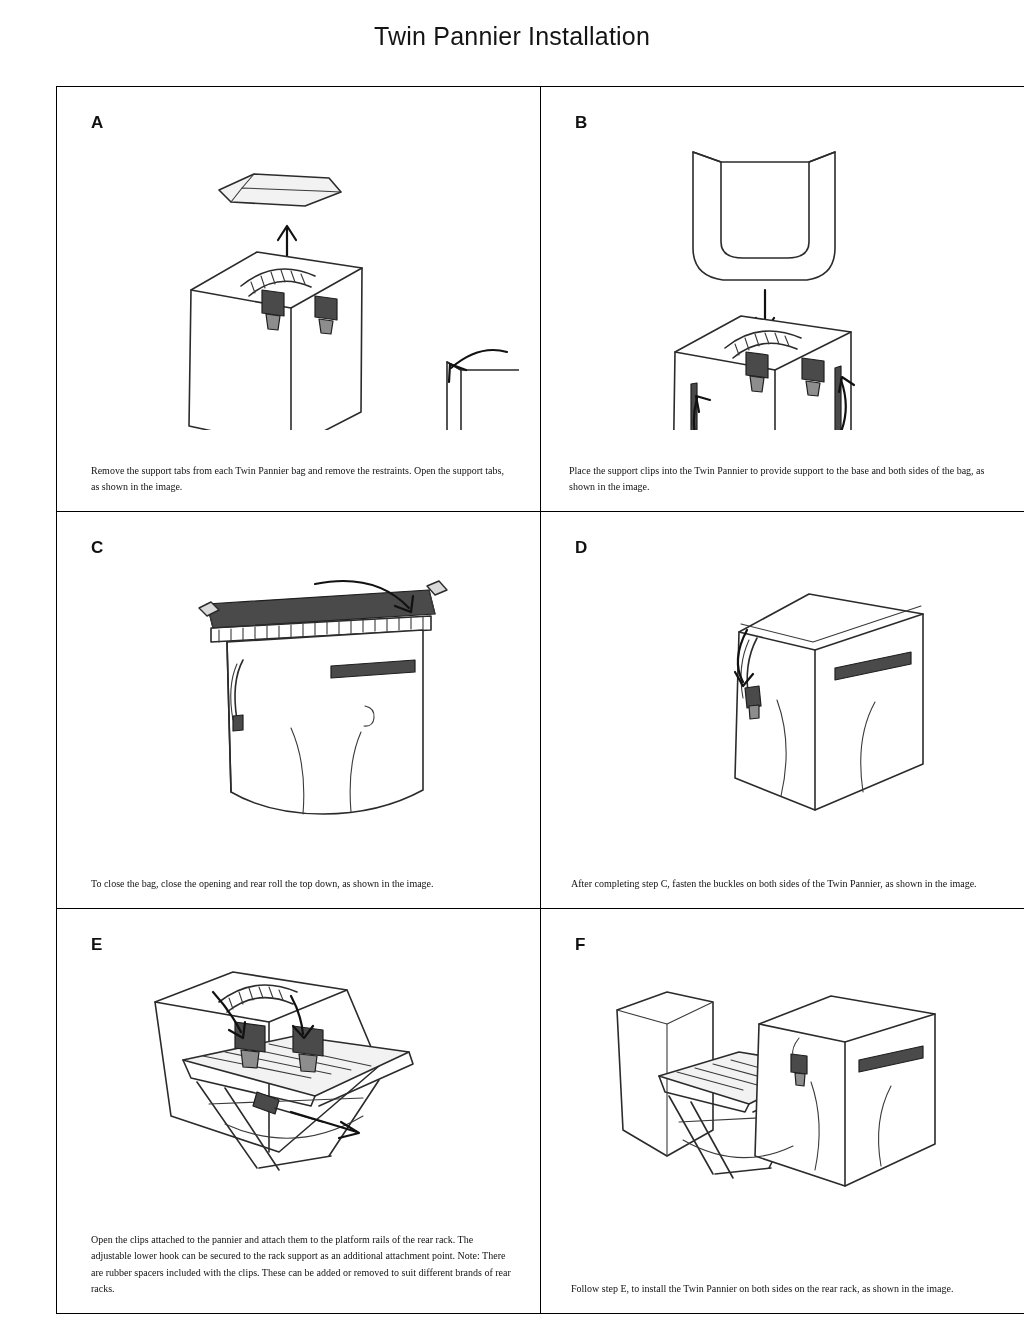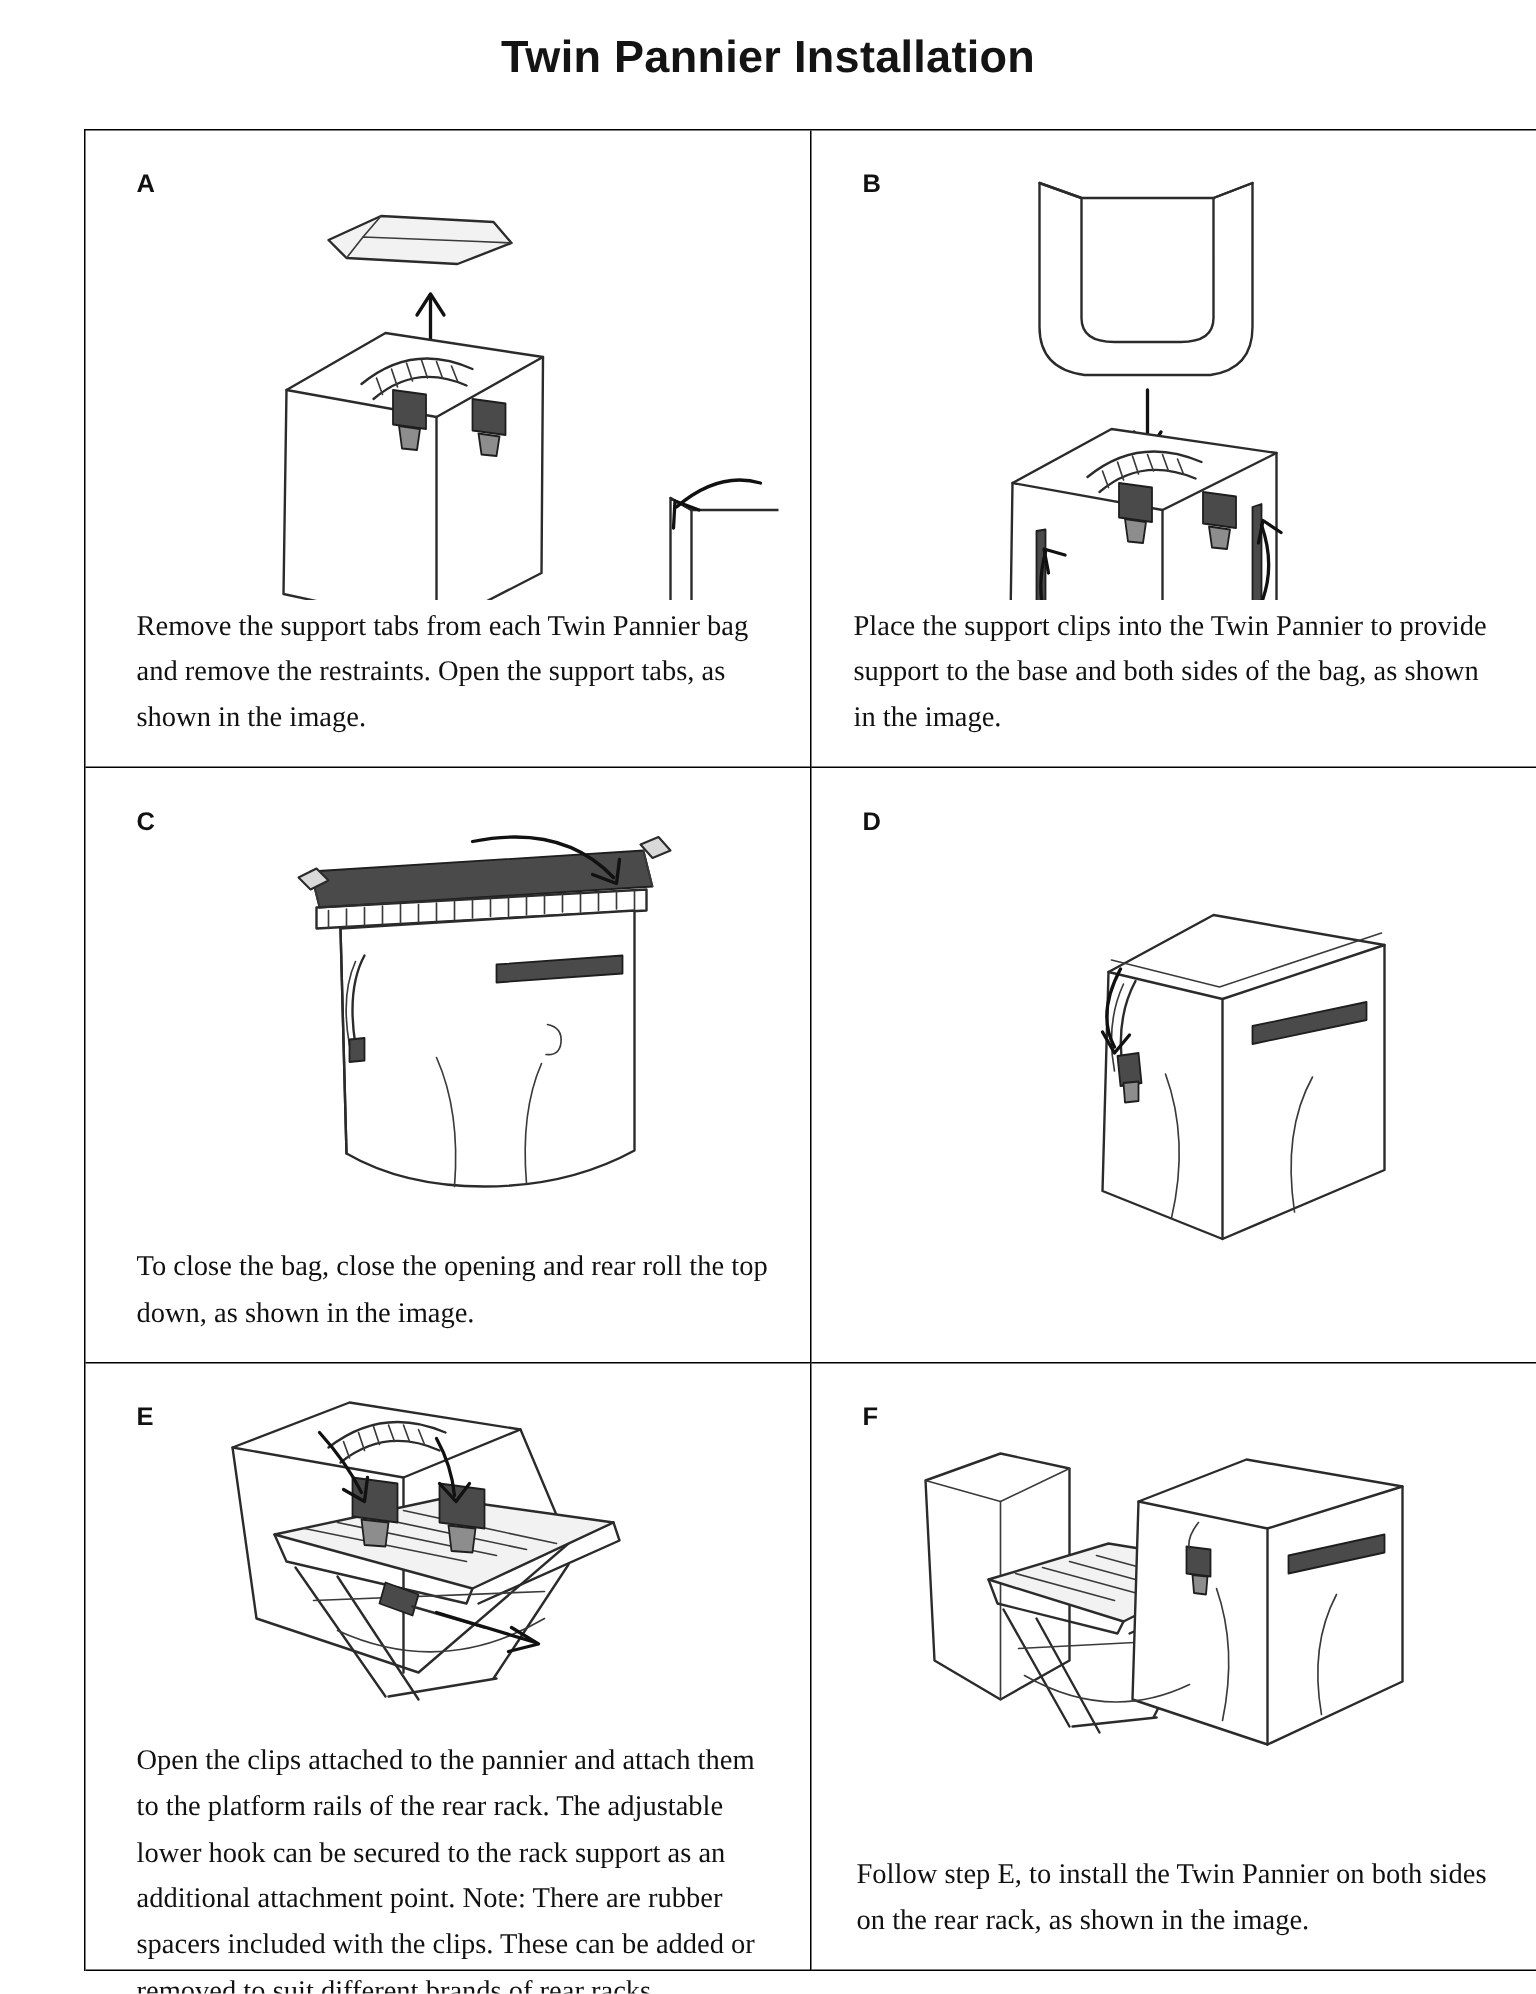--- a/index.html
+++ b/index.html
@@ -16,22 +16,22 @@
     overflow: hidden;
   }
   .page {
     width: 1024px;
     height: 1329px;
     position: relative;
     box-sizing: border-box;
   }
   .doc-title {
     font-family: "Liberation Sans", sans-serif;
-    font-size: 30px;
-    font-weight: 700;
+    font-size: 25px;
+    font-weight: 400;
     text-align: center;
     letter-spacing: 0.2px;
     color: #141414;
     padding-top: 22px;
     padding-bottom: 0;
     margin: 0;
   }
   .grid {
     position: absolute;
     left: 56px;
@@ -71,21 +71,21 @@
   .art {
     flex: 1 1 auto;
     position: relative;
     display: flex;
     align-items: center;
     justify-content: center;
     padding-top: 10px;
   }
   .caption {
     font-family: "Liberation Serif", serif;
-    font-size: 19px;
+    font-size: 10px;
     line-height: 1.62;
     color: #111;
     padding: 0 28px 16px 28px;
   }
   .caption.indent { padding-left: 34px; }
   .caption.small-lead { padding-left: 30px; }
   .cap-f { padding-left: 30px; }
 
   svg { display: block; }
   .ln {
@@ -260,20 +260,21 @@
             <path class="fill-dark" d="M182 124 L196 122 L198 142 L184 144 Z"></path>
             <path class="fill-mid" d="M186 142 L196 141 L196 154 L187 155 Z"></path>
 
             <path class="arrow" d="M184 66 Q168 96 180 118"></path>
             <path class="arrow" d="M172 108 L180 122 L190 110"></path>
 
             <path class="ln-thin" d="M218 232 q12 -52 -4 -96"></path>
             <path class="ln-thin" d="M300 228 q-8 -54 12 -90"></path>
           </svg>
         </div>
+        <div class="caption small-lead">After completing step C, fasten the buckles on both sides of the Twin Pannier, as shown in the image.</div>
       </div>
     </div>
 
     <div class="row">
 
       <div class="cell r3">
         <div class="step-letter">E</div>
         <div class="art">
           <svg width="440" height="240" viewBox="0 0 440 240" aria-hidden="true">
 

